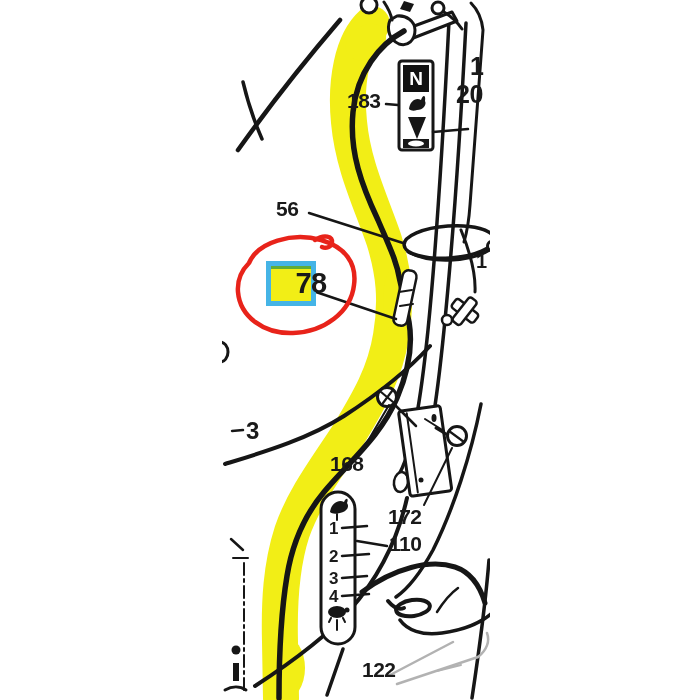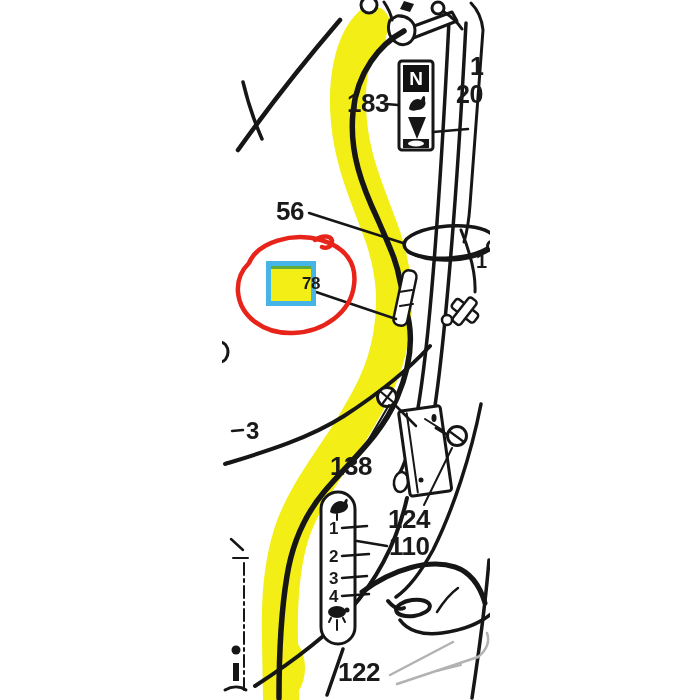--- a/index.html
+++ b/index.html
@@ -1,27 +1,27 @@
 <!DOCTYPE html>
 <html><head>
 <meta charset="utf-8">
 <style>
   html,body{margin:0;padding:0;background:#fff;}
   .stage{position:relative;width:700px;height:700px;background:#ffffff;overflow:hidden;
          font-family:"Liberation Sans",sans-serif;}
   .stage svg{position:absolute;left:0;top:0;}
-  .lbl{position:absolute;color:#1a1a1a;font-weight:bold;font-size:26px;letter-spacing:-0.5px;
+  .lbl{position:absolute;color:#1a1a1a;font-weight:bold;font-size:21px;letter-spacing:-0.5px;
        line-height:1;white-space:nowrap;}
   .lbl.small{font-size:17px;letter-spacing:0;}
   .lbl.partial{font-size:25px;}
   .callout-box{position:absolute;left:266px;top:261px;width:50px;height:45px;
        background:#f2ee16;border:5px solid #45b4e6;box-sizing:border-box;
        box-shadow:inset 0 3px 0 rgba(72,160,60,.85);
        display:flex;align-items:center;justify-content:center;}
-  .callout-box .lbl{position:static;font-size:17px;margin-left:40px;}
+  .callout-box .lbl{position:static;font-size:29px;margin-left:40px;}
   .decal-n{position:absolute;left:403px;top:65px;width:26px;height:27px;background:#111;
        color:#fff;font-weight:bold;font-size:19px;display:flex;align-items:center;
        justify-content:center;font-family:"Liberation Sans",sans-serif;}
 </style>
 </head>
 <body>
 
 <div class="stage">
 
   <svg width="700" height="700" viewBox="0 0 700 700">
@@ -203,24 +203,24 @@
       </g>
     </g>
   </svg>
 
   <div class="callout-box">
     <span class="lbl">78</span>
   </div>
 
   <div class="lbl" style="left:347px;top:90px">183</div>
   <div class="lbl" style="left:276px;top:198px">56</div>
-  <div class="lbl" style="left:330px;top:453px">138</div>
-  <div class="lbl" style="left:388px;top:506px">124</div>
+  <div class="lbl" style="left:330px;top:453px">168</div>
+  <div class="lbl" style="left:388px;top:506px">172</div>
   <div class="lbl" style="left:389px;top:533px">110</div>
-  <div class="lbl" style="left:338px;top:659px">122</div>
+  <div class="lbl" style="left:362px;top:659px">122</div>
   <div class="lbl" style="left:246px;top:419px;font-size:24px">3</div>
   <div class="lbl partial" style="left:470px;top:54px">1</div>
   <div class="lbl partial" style="left:456px;top:82px">20</div>
   <div class="lbl" style="left:476px;top:251px;font-size:20px">1</div>
 
   <div class="decal-n">
     <span>N</span>
   </div>
   <div class="lbl small" style="left:329px;top:520px">1</div>
   <div class="lbl small" style="left:329px;top:548px">2</div>

